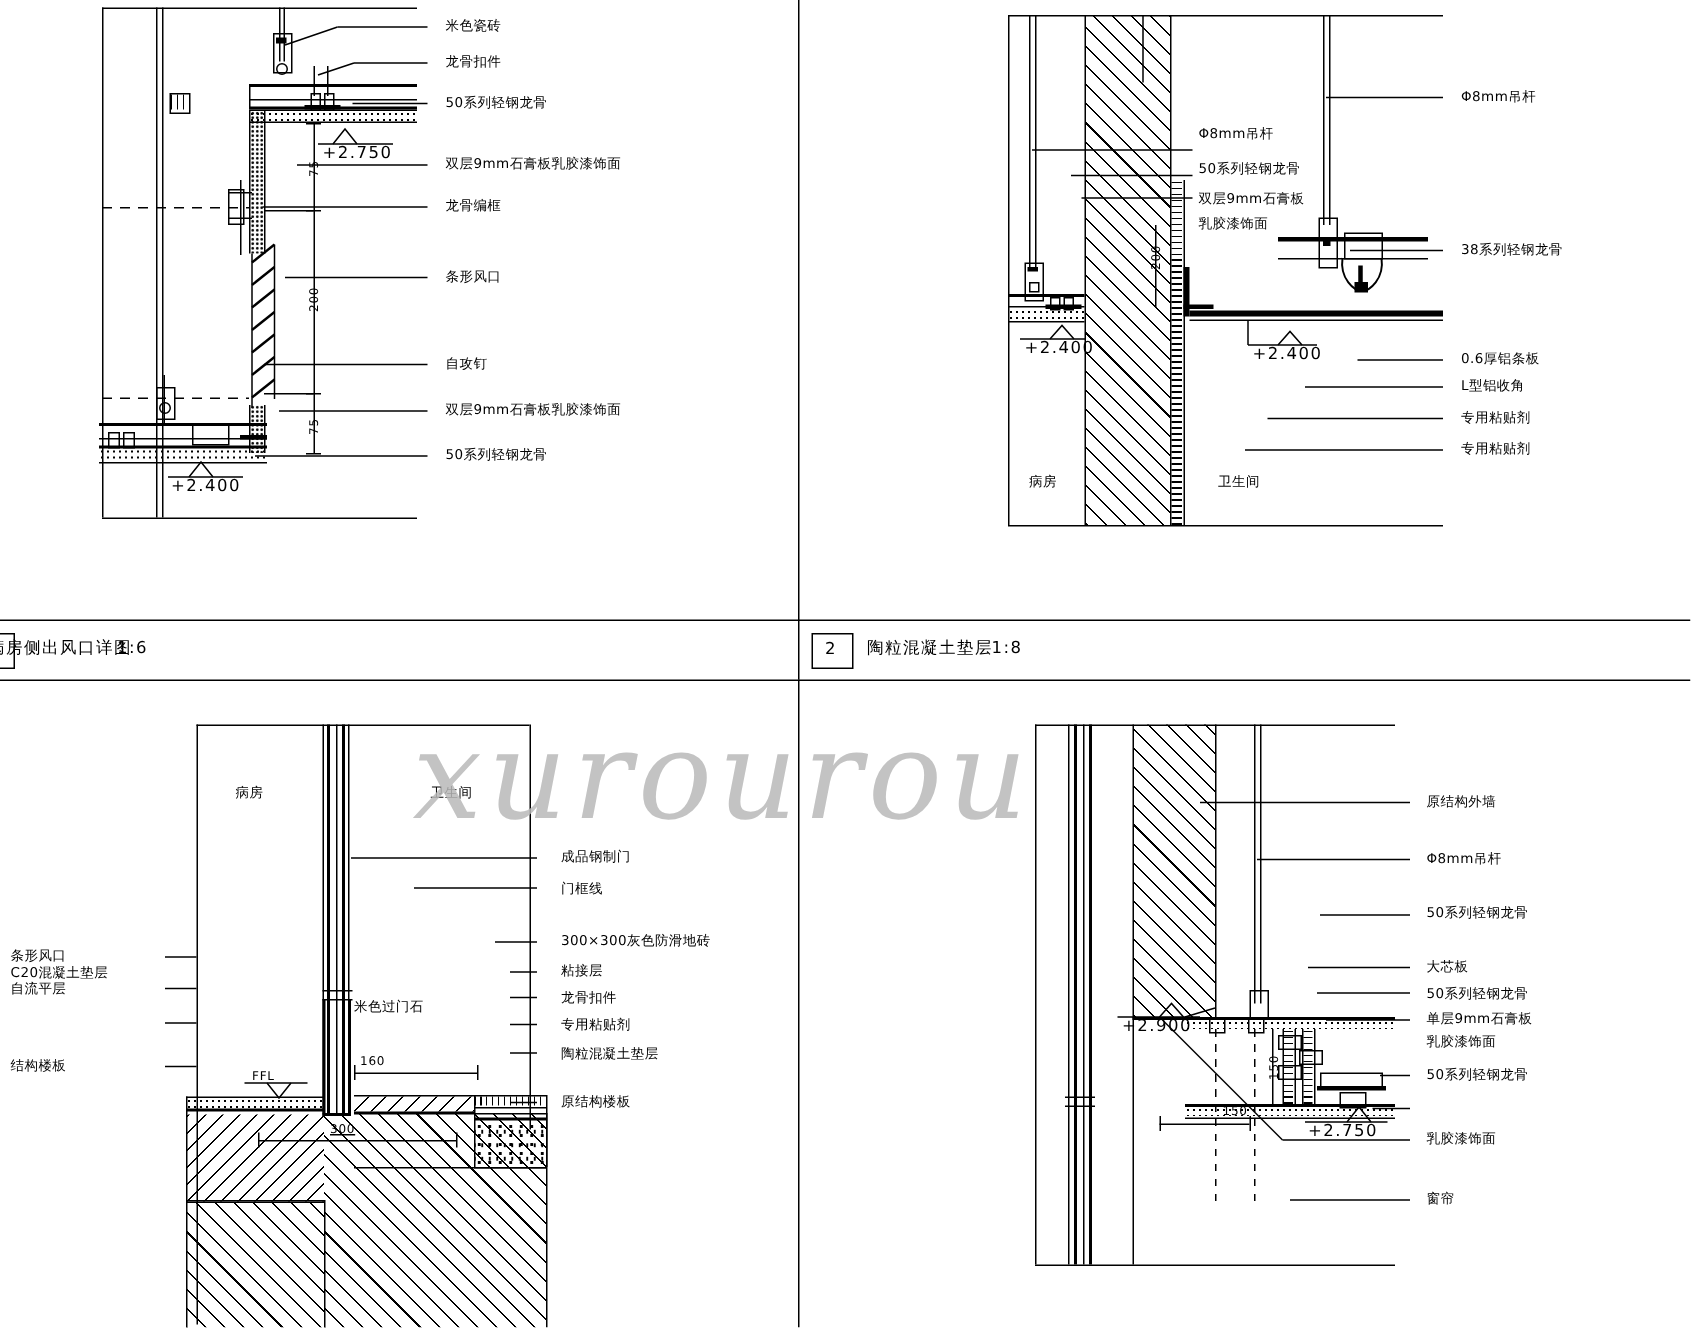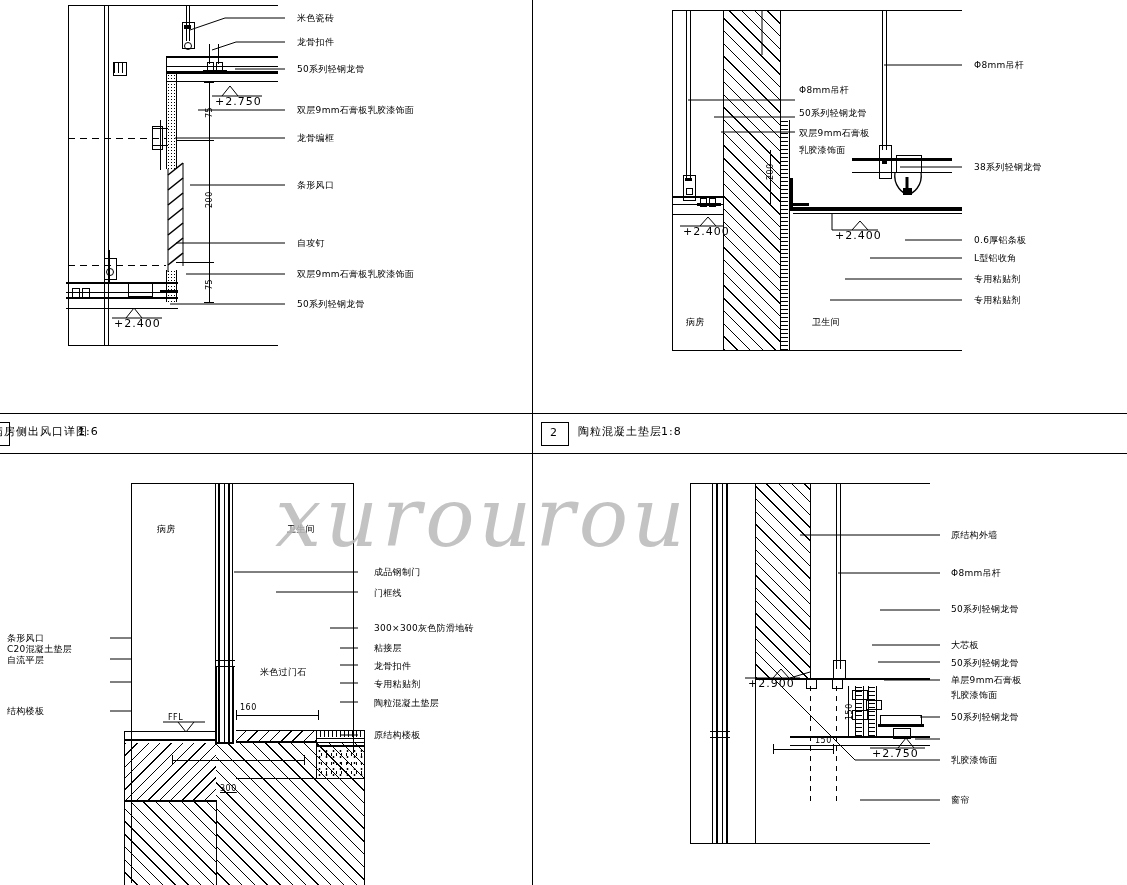--- a/index.html
+++ b/index.html
@@ -353,23 +353,23 @@
     <div class="ln v" style="left:364px;top:742px;height:143px;"></div>
 
     <div class="ln h" style="left:236px;top:715px;width:82px;"></div>
     <div class="ln v" style="left:236px;top:710px;height:10px;"></div>
     <div class="ln v" style="left:318px;top:710px;height:10px;"></div>
     <div class="txt num" style="left:240px;top:703px;">160</div>
 
     <div class="ln h" style="left:172px;top:760px;width:132px;"></div>
     <div class="ln v" style="left:172px;top:755px;height:10px;"></div>
     <div class="ln v" style="left:304px;top:755px;height:10px;"></div>
-    <div class="txt num" style="left:220px;top:784px;text-decoration:underline;">300</div>
-
-    <div class="txt" style="left:236px;top:667px;margin-left:24px;">米色过门石</div>
+    <div class="txt num" style="left:220px;top:748px;text-decoration:underline;">300</div>
+
+    <div class="txt" style="left:236px;top:667px;">米色过门石</div>
 
     <svg style="left:0;top:0;width:1127px;height:885px;">
       <g stroke="#000" stroke-width="1" fill="none">
         <line x1="110" y1="638" x2="131" y2="638"></line>
         <line x1="110" y1="659" x2="131" y2="659"></line>
         <line x1="110" y1="682" x2="131" y2="682"></line>
         <line x1="110" y1="711" x2="131" y2="711"></line>
         <line x1="131" y1="638" x2="131" y2="638"></line>
       </g>
     </svg>

